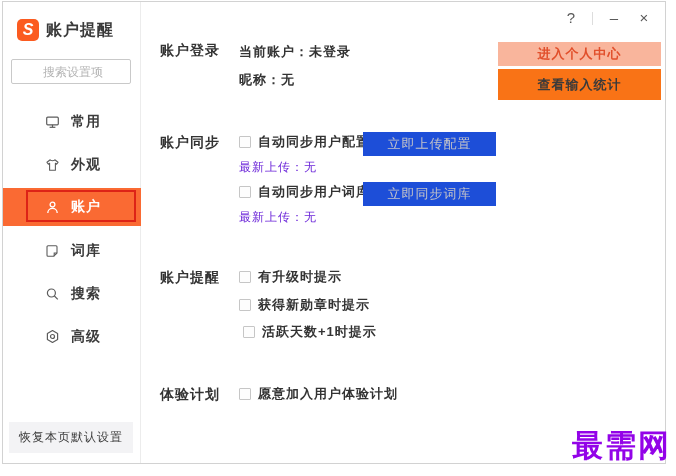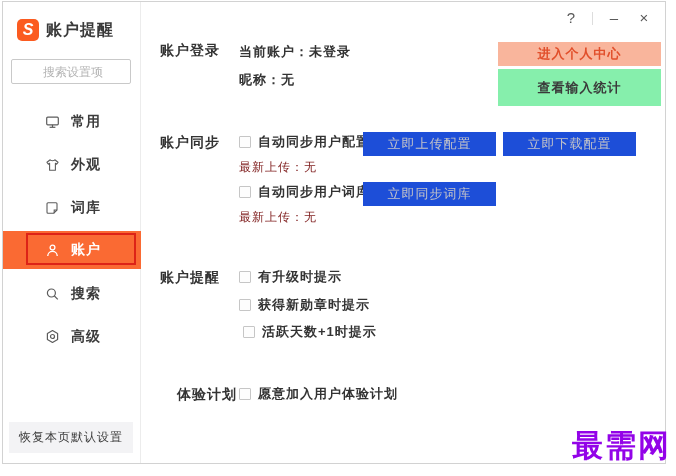--- a/index.html
+++ b/index.html
@@ -38,31 +38,31 @@
   .hl-box { position:absolute; left:23px; top:2px; width:110px; height:32px;
     border:2px solid #dd2317; pointer-events:none; }
 
   .restore-btn { position:absolute; left:6px; top:420px; width:124px; height:31px;
     background:#f3f3f5; border:none; font-size:12px; color:#3c3c3c; font-family:inherit;
     cursor:pointer; letter-spacing:1px; }
 
   
   .sec-label { position:absolute; font-size:14px; font-weight:bold; color:#333; letter-spacing:1px; }
   .txt { position:absolute; font-size:13px; color:#333; font-weight:600; letter-spacing:1px; }
-  .subtxt { position:absolute; font-size:12px; color:#7f1d1d; letter-spacing:1px; }
+  .subtxt { position:absolute; font-size:12px; color:#6d28d9; letter-spacing:1px; }
   .cb-row { position:absolute; display:flex; align-items:center; gap:7px; }
   .cb { width:12px; height:12px; border:1px solid #c6c6c6; border-radius:1px; background:#fdfdfd;
     flex:0 0 auto; cursor:pointer; }
   .cb-lbl { font-size:13px; color:#333; font-weight:600; letter-spacing:1px; cursor:default; }
 
   .btn { position:absolute; border:none; font-family:Liberation Serif, serif; font-size:13px; letter-spacing:1px;
     cursor:pointer; }
   .btn-salmon { left:495px; top:40px; width:163px; height:24px; background:#f9b59c; color:#e14f2b;
     font-weight:600; }
-  .btn-gray   { left:495px; top:67px; width:163px; height:37px; background:#86efac; color:#3a3a3a;
+  .btn-gray   { left:495px; top:67px; width:163px; height:31px; background:#f97316; color:#3a3a3a;
     font-weight:600; }
   .btn-disabled { background:#1d4ed8; color:#c3c3c8; }
   .link { color:#3f6fd6; text-decoration:underline; font-size:13px; font-weight:600;
     letter-spacing:1px; cursor:pointer; }
 
   .watermark { position:absolute; left:554px; top:423px; font-family:"DejaVu Serif","Liberation Serif",serif;
     font-weight:bold; font-size:31px; color:#9303e8; letter-spacing:2px; white-space:nowrap;margin-left:15px; }
 
   svg { display:block; }
 </style>
@@ -104,35 +104,35 @@
       </div>
 
       <div class="nav-item">
         <svg width="15" height="14" viewBox="0 0 15 14">
           <path d="M5.2 1.8 L2 4.3 L3.4 6.2 L4.6 5.3 V12.2 H10.4 V5.3 L11.6 6.2 L13 4.3 L9.8 1.8
                    C9.8 3 5.2 3 5.2 1.8 Z" fill="none" stroke="#5c5c5c" stroke-width="1.1" stroke-linejoin="round"></path>
         </svg>
         <span class="lbl">外观</span>
       </div>
 
-      <div class="nav-item">
-        <svg width="15" height="14" viewBox="0 0 15 14">
-          <path d="M3 1.8 H11 a1 1 0 0 1 1 1 V9 l-3.2 3.2 H3 a1 1 0 0 1 -1 -1 V2.8 a1 1 0 0 1 1 -1 Z" fill="none" stroke="#5c5c5c" stroke-width="1.1" stroke-linejoin="round"></path>
-          <path d="M12 9 H9.2 V12.2" fill="none" stroke="#5c5c5c" stroke-width="1.1"></path>
-        </svg>
-        <span class="lbl">词库</span>
-      </div>
-
       <div class="nav-item active">
         <svg width="15" height="15" viewBox="0 0 15 15">
           <circle cx="7.5" cy="4.6" r="2.4" fill="none" stroke="#fff" stroke-width="1.3"></circle>
           <path d="M2.8 13 C2.8 10.2 4.9 8.4 7.5 8.4 C10.1 8.4 12.2 10.2 12.2 13" fill="none" stroke="#fff" stroke-width="1.3"></path>
         </svg>
         <span class="lbl">账户</span>
         <span class="hl-box"></span>
+      </div>
+
+      <div class="nav-item">
+        <svg width="15" height="14" viewBox="0 0 15 14">
+          <path d="M3 1.8 H11 a1 1 0 0 1 1 1 V9 l-3.2 3.2 H3 a1 1 0 0 1 -1 -1 V2.8 a1 1 0 0 1 1 -1 Z" fill="none" stroke="#5c5c5c" stroke-width="1.1" stroke-linejoin="round"></path>
+          <path d="M12 9 H9.2 V12.2" fill="none" stroke="#5c5c5c" stroke-width="1.1"></path>
+        </svg>
+        <span class="lbl">词库</span>
       </div>
 
       <div class="nav-item">
         <svg width="15" height="14" viewBox="0 0 15 14">
           <circle cx="6.4" cy="6" r="4" fill="none" stroke="#5c5c5c" stroke-width="1.2"></circle>
           <line x1="9.4" y1="9" x2="12.8" y2="12.4" stroke="#5c5c5c" stroke-width="1.2"></line>
         </svg>
         <span class="lbl">搜索</span>
       </div>
 
@@ -154,21 +154,20 @@
   <span class="txt" style="left:236px; top:69px;">昵称：无</span>
   <button class="btn btn-salmon">进入个人中心</button>
   <button class="btn btn-gray">查看输入统计</button>
 
   <span class="sec-label" style="left:157px; top:132px;">账户同步</span>
   <div class="cb-row" style="left:236px; top:131px;">
     <span class="cb"></span>
     <span class="cb-lbl">自动同步用户配置</span>
   </div>
   <button class="btn btn-disabled" style="left:360px; top:130px; width:133px; height:24px;">立即上传配置</button>
-  <button class="btn btn-disabled" style="left:500px; top:130px; width:133px; height:24px;">立即下载配置</button>
   <span class="subtxt" style="left:236px; top:157px;">最新上传：无</span>
 
   <div class="cb-row" style="left:236px; top:181px;">
     <span class="cb"></span>
     <span class="cb-lbl">自动同步用户词库</span>
   </div>
   <button class="btn btn-disabled" style="left:360px; top:180px; width:133px; height:24px;">立即同步词库</button>
   <span class="subtxt" style="left:236px; top:207px;">最新上传：无</span>
 
   <span class="sec-label" style="left:157px; top:267px;">账户提醒</span>
@@ -178,20 +177,20 @@
   </div>
   <div class="cb-row" style="left:236px; top:294px;">
     <span class="cb"></span>
     <span class="cb-lbl">获得新勋章时提示</span>
   </div>
   <div class="cb-row" style="left:240px; top:321px;">
     <span class="cb"></span>
     <span class="cb-lbl">活跃天数+1时提示</span>
   </div>
 
-  <span class="sec-label" style="left:174px; top:384px;">体验计划</span>
+  <span class="sec-label" style="left:157px; top:384px;">体验计划</span>
   <div class="cb-row" style="left:236px; top:383px;">
     <span class="cb"></span>
     <span class="cb-lbl">愿意加入用户体验计划</span>
   </div>
 
   <span class="watermark">最需网</span>
 </div>
 
 </body></html>

